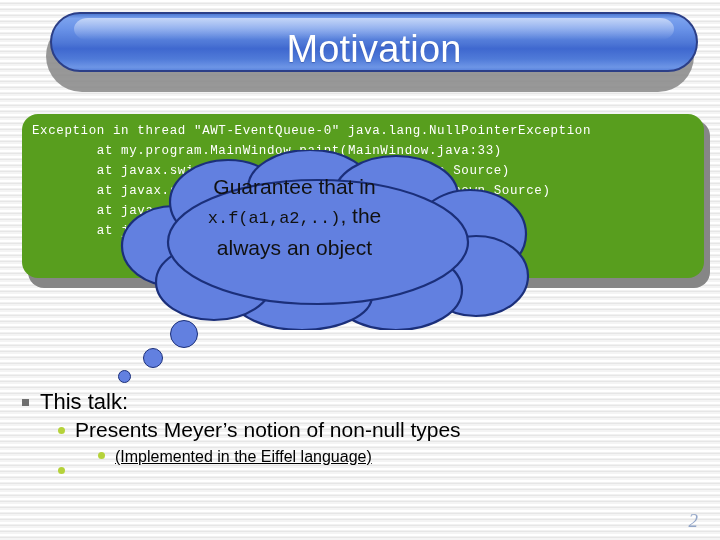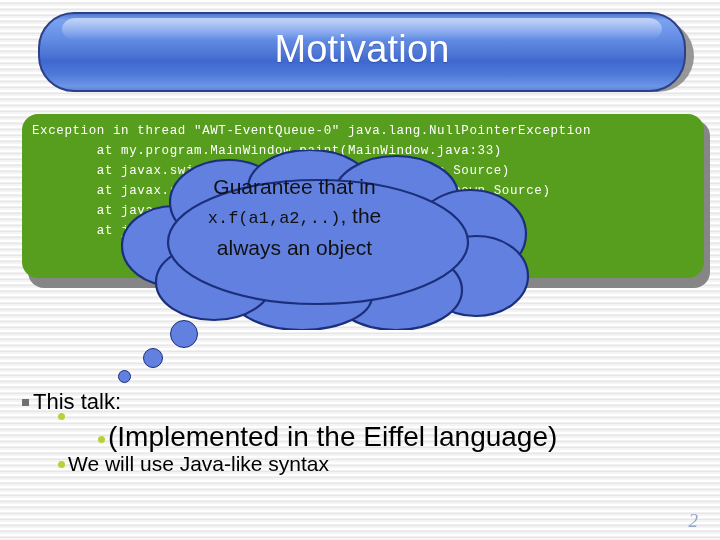--- a/index.html
+++ b/index.html
@@ -38,24 +38,24 @@
     left: 46px;
     top: 20px;
     width: 648px;
     height: 72px;
     border-radius: 36px;
     background: #868686;
     opacity: .85;
   }
   #title-pill {
     position: absolute;
-    left: 38px;
+    left: 50px;
     top: 12px;
     width: 648px;
-    height: 80px;
+    height: 60px;
     border-radius: 36px;
     border: 2px solid #2c3f87;
     box-sizing: border-box;
     background: linear-gradient(to bottom,
         #4e7ad2 0%,
         #7ba2ee 8%,
         #6a93e8 26%,
         #4e77d6 52%,
         #3f68cf 62%,
         #4f7ad8 80%,
@@ -166,24 +166,25 @@
     position: absolute;
     left: 22px;
     top: 388px;
     width: 600px;
   }
   .bullet-row {
     display: flex;
     align-items: baseline;
     color: #000000;
     font-family: "Liberation Sans", sans-serif;
+    gap: 7px;
   }
   .bullet-row.lvl1 { padding-left: 0px;  font-size: 22px; line-height: 28px; }
   .bullet-row.lvl2 { padding-left: 36px; font-size: 21px; line-height: 27px; }
-  .bullet-row.lvl3 { padding-left: 76px; font-size: 28px; line-height: 27px; }
+  .bullet-row.lvl3 { padding-left: 76px; font-size: 16px; line-height: 27px; text-decoration: underline; }
 
   .marker-square {
     width: 7px;
     height: 7px;
     background: #6f6f6f;
     margin-right: 4px;
     flex: 0 0 auto;
     position: relative;
     top: -3px;
   }
@@ -255,26 +256,26 @@
   <div id="cloud-dot-2" class="cloud-dot"></div>
   <div id="cloud-dot-3" class="cloud-dot"></div>
 
   <div id="bullets">
     <div class="bullet-row lvl1">
       <span class="marker-square"></span>
       <span>This talk:</span>
     </div>
     <div class="bullet-row lvl2">
       <span class="marker-dot"></span>
+      <span>Presents Meyer’s notion of non-null types</span>
     </div>
     <div class="bullet-row lvl3">
       <span class="marker-dot"></span>
       <span>(Implemented in the Eiffel language)</span>
     </div>
     <div class="bullet-row lvl2">
       <span class="marker-dot"></span>
-      <span>We will use Java-like syntax</span>
     </div>
   </div>
 
   <div id="page-number">2</div>
 
 </div>
 
 </body></html>

